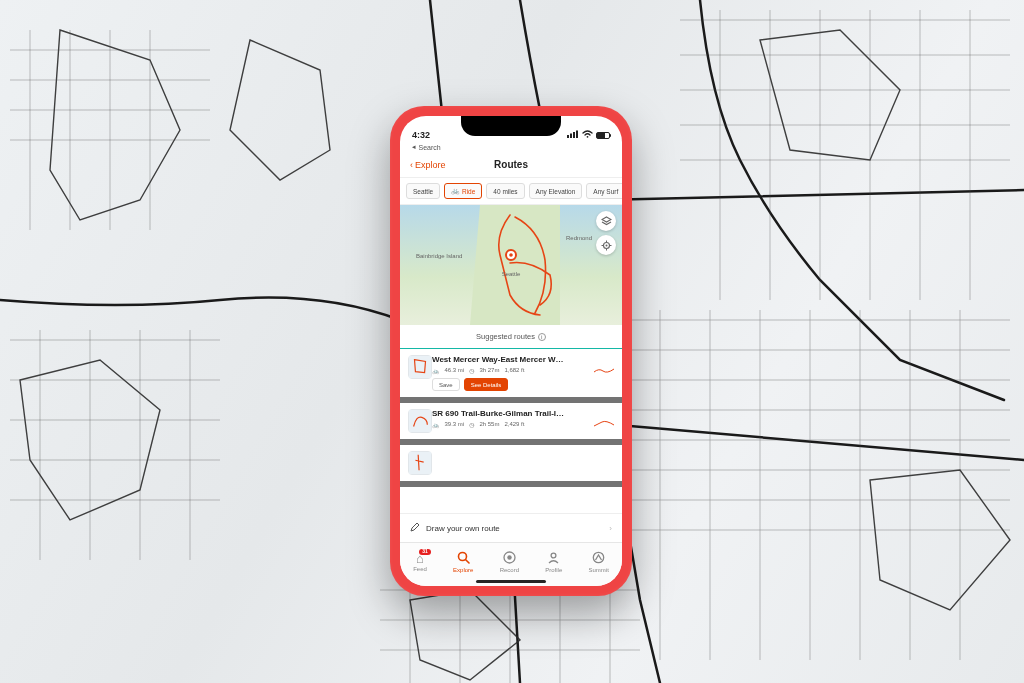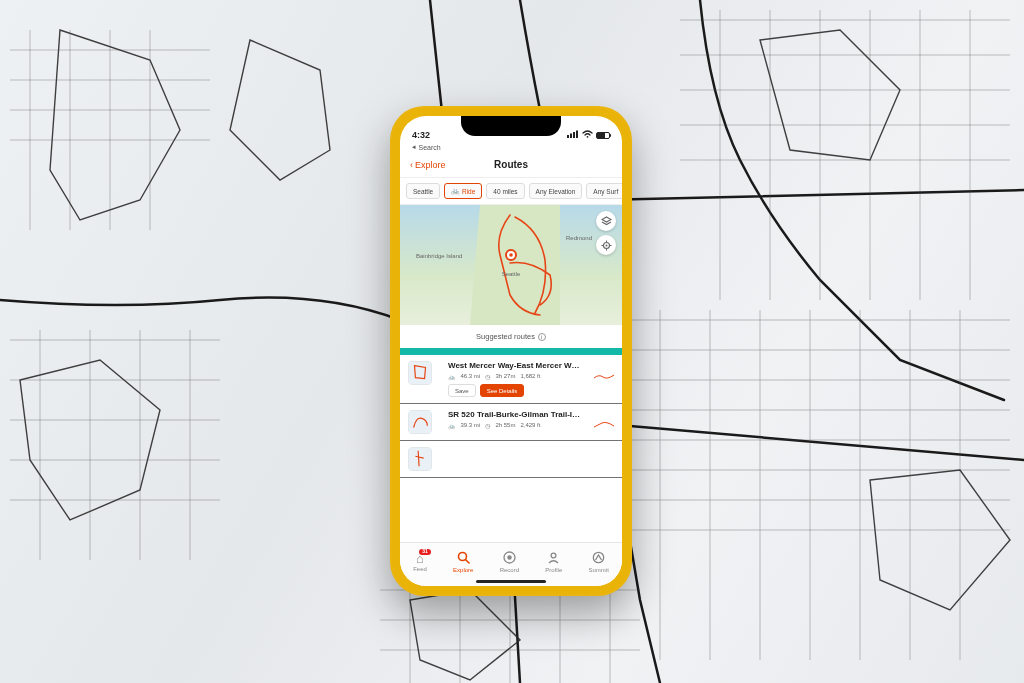--- a/index.html
+++ b/index.html
@@ -13,21 +13,21 @@
       position:absolute; inset:0;
       background:
         linear-gradient(120deg,#eef1f3 0%,#e5e8ea 40%,#f0f2f4 70%,#e7eaec 100%);
     }
     .bg-map svg { position:absolute; inset:0; width:100%; height:100%; }
 
     
     .phone {
       position:absolute; left:390px; top:106px;
       width:242px; height:490px;
-      background:#eab308; border-radius:34px;
+      background:#ef4444; border-radius:34px;
       box-shadow:0 18px 40px rgba(0,0,0,.35), inset 0 0 4px rgba(255,255,255,.08);
       padding:10px;
     }
     .screen {
       width:100%; height:100%;
       background:#fff; border-radius:26px;
       overflow:hidden; position:relative;
       display:flex; flex-direction:column;
       font-size:8px; color:#222;
     }
@@ -66,26 +66,26 @@
     
     .mapview { position:relative; height:120px; background:linear-gradient(180deg,#b7d9e9 0%, #d8e9c9 60%, #e8efdc 100%); }
     .map-label { position:absolute; font-size:6px; color:#666; }
     .mapview .pin { position:absolute; left:50%; top:50%; transform:translate(-50%,-80%); }
     .map-btn { position:absolute; right:6px; width:20px; height:20px; border-radius:50%; background:#fff; box-shadow:0 1px 3px rgba(0,0,0,.2); display:flex; align-items:center; justify-content:center; font-size:9px; color:#666; }
     .map-btn.layers { top:6px; }
     .map-btn.locate { top:30px; }
     .map-route { position:absolute; inset:0; }
 
     
-    .sug-head { text-align:right; padding:7px 0; font-size:7.5px; color:#555; display:flex; align-items:center; justify-content:center; gap:3px; border-bottom:7px solid #14b8a6; }
+    .sug-head { text-align:right; padding:7px 0; font-size:7.5px; color:#555; display:flex; align-items:center; justify-content:center; gap:3px; border-bottom:1px solid #14b8a6; }
     .sug-head .info { width:8px; height:8px; border:1px solid #999; border-radius:50%; display:inline-flex; align-items:center; justify-content:center; font-size:5px; }
 
     
     .routes { flex:1; overflow:hidden; }
-    .route-card { display:flex; gap:16px; padding:6px 8px; border-bottom:1px solid #737373; }
+    .route-card { display:flex; gap:0; padding:6px 8px; border-bottom:6px solid #737373; }
     .thumb { flex:0 0 24px; height:24px; border-radius:4px; background:#eef3f6; border:1px solid #e1e6ea; position:relative; }
     .thumb svg { width:100%; height:100%; }
     .route-info { flex:1; min-width:0; }
     .route-title { font-size:8px; font-weight:600; white-space:nowrap; overflow:hidden; text-overflow:ellipsis; margin-bottom:2px; }
     .route-meta { display:flex; align-items:center; gap:5px; font-size:6px; color:#666; }
     .route-meta .ico { font-size:6px; }
     .spark { margin-left:auto; width:20px; height:8px; }
     .route-actions { margin-top:4px; display:flex; gap:4px; }
     .btn-sm { font-size:6px; padding:2.5px 6px; border-radius:3px; border:1px solid #ddd; background:#fff; color:#555; }
     .btn-sm.primary { background:#e34402; border-color:#e34402; color:#fff; }
@@ -271,21 +271,21 @@
       </div>
 
       <div class="route-card">
         <div class="thumb">
           <svg viewBox="0 0 24 24">
               <rect width="24" height="24" fill="#eaf1f6"></rect>
               <path d="M5 18 Q8 6 14 8 T20 16" fill="none" stroke="#e64515" stroke-width="1.3"></path>
             </svg>
         </div>
         <div class="route-info">
-          <div class="route-title">SR 520 Trail-Burke-Gilman Trail-I…</div>
+          <div class="route-title">SR 690 Trail-Burke-Gilman Trail-I…</div>
           <div class="route-meta">
             <span class="ico">🚲</span>
               <span>39.3 mi</span>
             <span class="ico">◷</span>
               <span>2h 55m</span>
             <span>2,429 ft</span>
             <svg class="spark" viewBox="0 0 20 8">
                 <path d="M0 6 Q4 4 8 2 T20 5" fill="none" stroke="#e64515" stroke-width="1"></path>
               </svg>
           </div>
@@ -296,20 +296,29 @@
         <div class="thumb">
           <svg viewBox="0 0 24 24">
               <rect width="24" height="24" fill="#eaf1f6"></rect>
               <path d="M10 3 L11 20 M7 9 L16 11" fill="none" stroke="#e64515" stroke-width="1.3"></path>
             </svg>
         </div>
       </div>
 
     </div>
 
+    <div class="draw-row">
+      <span>
+        <svg width="10" height="10" viewBox="0 0 10 10">
+            <path d="M1 9 L2 6 L7 1 L9 3 L4 8 Z" fill="none" stroke="#555" stroke-width="1"></path>
+          </svg>
+      </span>
+      <span>Draw your own route</span>
+      <span class="chev">›</span>
+    </div>
 
     <div class="tabbar">
       <div class="tab">
         <span class="ico">⌂<span class="badge">31</span></span>
         <span>Feed</span>
       </div>
       <div class="tab active">
         <span class="ico">
           <svg width="13" height="13" viewBox="0 0 13 13">
               <circle cx="5.5" cy="5.5" r="4" fill="none" stroke="#e34402" stroke-width="1.6"></circle>

